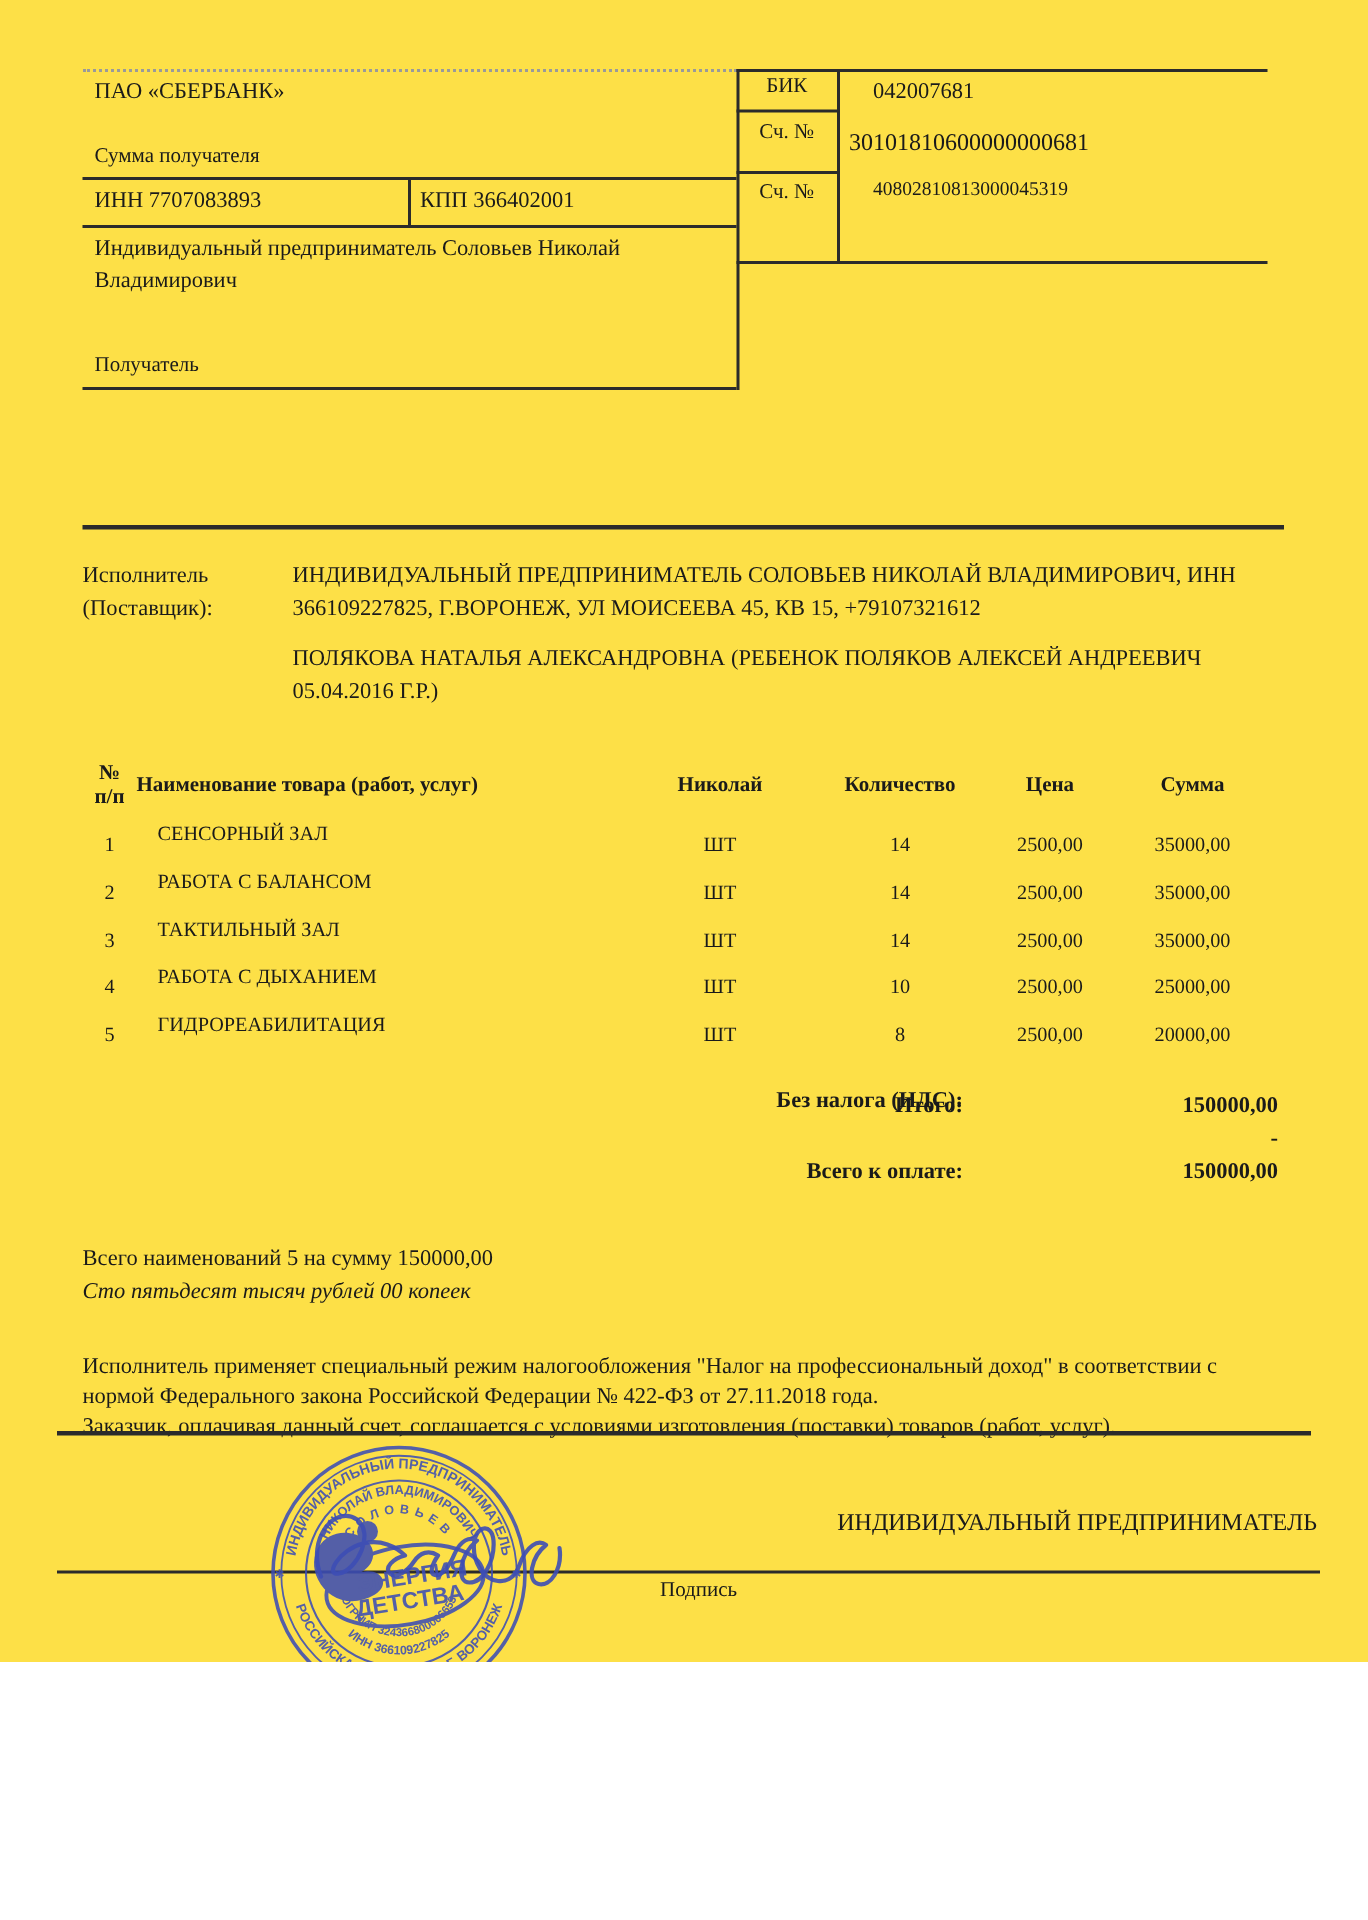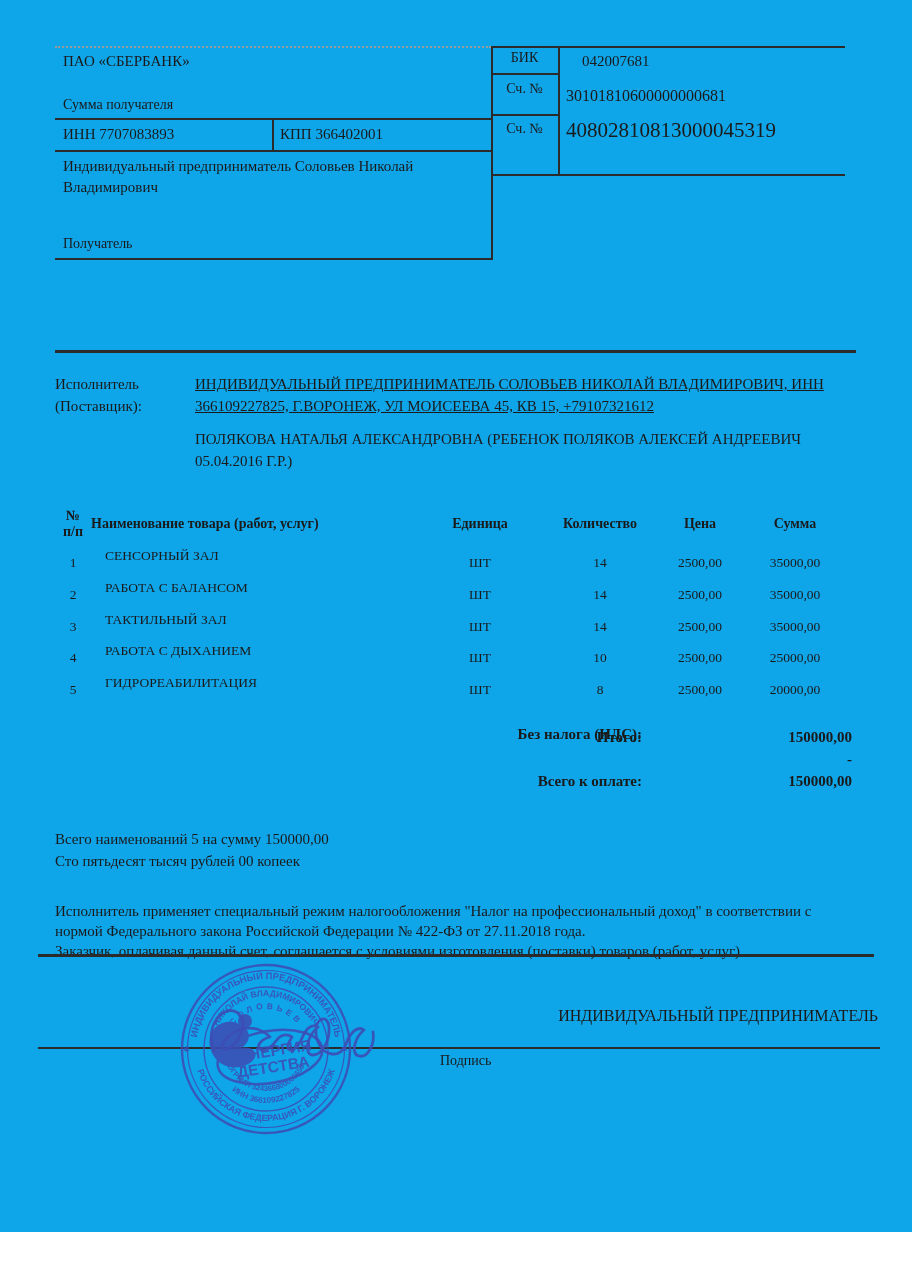--- a/index.html
+++ b/index.html
@@ -1,19 +1,19 @@
 <!DOCTYPE html>
 <html style="--stamp-color: #3d4eb5;"><head>
 <meta charset="utf-8">
 <style>
   :root { --stamp-color:#3d4eb5; --ink:#1a1a1a; --line:#2b2b2b; }
   * { margin:0; padding:0; box-sizing:border-box; }
   html,body { background:#fff; }
   .page {
-    position:relative; width:912px; height:1232px; background:#0ea5e9;
+    position:relative; width:912px; height:1108px; background:#fde047;
     font-family:"Liberation Serif","DejaVu Serif",serif; color:var(--ink);
     overflow:hidden;
   }
   .abs { position:absolute; }
   .hline { position:absolute; background:var(--line); height:2px; }
   .vline { position:absolute; background:var(--line); width:2px; }
   .dotline { position:absolute; border-top:2px dotted #9a9a9a; height:0; }
   .t15 { font-size:15px; line-height:1.25; }
   .t14 { font-size:14px; }
   .bold { font-weight:bold; }
@@ -65,40 +65,40 @@
     <div class="abs t15" style="left:225px; top:79px;">КПП 366402001</div>
     <div class="abs t15" style="left:8px; top:110px; width:402px; line-height:1.4;">Индивидуальный предприниматель Соловьев Николай Владимирович</div>
     <div class="abs t14" style="left:8px; top:190px;">Получатель</div>
 
     <div class="abs t14 center" style="left:436px; top:4px; width:67px;">БИК</div>
     <div class="abs t14 center" style="left:436px; top:35px; width:67px;">Сч. №</div>
     <div class="abs t14 center" style="left:436px; top:75px; width:67px;">Сч. №</div>
 
     <div class="abs t15" style="left:527px; top:6px;">042007681</div>
     <div class="abs" style="left:511px; top:41px; font-size:16px;">30101810600000000681</div>
-    <div class="abs" style="left:511px; top:72px; font-size:21px;text-align:right;">40802810813000045319</div>
+    <div class="abs" style="left:527px; top:72px; font-size:13px;text-align:right;">40802810813000045319</div>
   </div>
 
   <div class="hline" style="left:55px; top:350px; width:801px; height:3px;"></div>
 
   <div class="abs t15" style="left:55px; top:374px; width:135px; line-height:1.45;">
     <div>Исполнитель</div>
     <div>(Поставщик):</div>
   </div>
-  <div class="abs t15" style="left:195px; top:374px; width:668px; line-height:1.45;text-decoration:underline;">ИНДИВИДУАЛЬНЫЙ ПРЕДПРИНИМАТЕЛЬ СОЛОВЬЕВ НИКОЛАЙ ВЛАДИМИРОВИЧ, ИНН 366109227825, Г.ВОРОНЕЖ, УЛ МОИСЕЕВА 45, КВ 15, +79107321612</div>
+  <div class="abs t15" style="left:195px; top:374px; width:668px; line-height:1.45;">ИНДИВИДУАЛЬНЫЙ ПРЕДПРИНИМАТЕЛЬ СОЛОВЬЕВ НИКОЛАЙ ВЛАДИМИРОВИЧ, ИНН 366109227825, Г.ВОРОНЕЖ, УЛ МОИСЕЕВА 45, КВ 15, +79107321612</div>
 
   <div class="abs t15" style="left:195px; top:429px; width:668px; line-height:1.45;">ПОЛЯКОВА НАТАЛЬЯ АЛЕКСАНДРОВНА (РЕБЕНОК ПОЛЯКОВ АЛЕКСЕЙ АНДРЕЕВИЧ 05.04.2016 Г.Р.)</div>
 
   <div class="itable-row ihead" style="top:500px;">
     <div class="c-num">
       <div>№</div>
       <div>п/п</div>
     </div>
     <div class="c-name center" style="padding-left:0;">Наименование товара (работ, услуг)</div>
-    <div class="c-unit">Единица</div>
+    <div class="c-unit">Николай</div>
     <div class="c-qty">Количество</div>
     <div class="c-price">Цена</div>
     <div class="c-sum">Сумма</div>
   </div>
 
   <div class="itable-row" style="top:550px;">
     <div class="c-num">1</div>
     <div class="c-name"><span class="item-name">СЕНСОРНЫЙ ЗАЛ</span></div>
     <div class="c-unit">ШТ</div>
     <div class="c-qty">14</div>
@@ -139,21 +139,21 @@
   </div>
 
   <div class="totals-label" style="top:729px;">Итого:</div>
   <div class="totals-value" style="top:729px;">150000,00</div>
   <div class="totals-label" style="top:726px;">Без налога (НДС):</div>
   <div class="totals-value" style="top:751px;">-</div>
   <div class="totals-label" style="top:773px;">Всего к оплате:</div>
   <div class="totals-value" style="top:773px;">150000,00</div>
 
   <div class="abs t15" style="left:55px; top:830px;">Всего наименований 5 на сумму 150000,00</div>
-  <div class="abs t15" style="left:55px; top:852px;">Сто пятьдесят тысяч рублей 00 копеек</div>
+  <div class="abs t15" style="left:55px; top:852px;font-style:italic;">Сто пятьдесят тысяч рублей 00 копеек</div>
 
   <div class="abs t15" style="left:55px; top:902px; width:805px; line-height:1.32;">
     <div>Исполнитель применяет специальный режим налогообложения "Налог на профессиональный доход" в соответствии с</div>
     <div>нормой Федерального закона Российской Федерации № 422-ФЗ от 27.11.2018 года.</div>
     <div>Заказчик, оплачивая данный счет, соглашается с условиями изготовления (поставки) товаров (работ, услуг).</div>
   </div>
   <div class="hline" style="left:38px; top:954px; width:836px; height:2.5px;"></div>
 
   <div class="abs right" style="left:400px; top:1006px; width:478px; font-size:16px; line-height:1.25;">
     <div>ИНДИВИДУАЛЬНЫЙ ПРЕДПРИНИМАТЕЛЬ</div>

